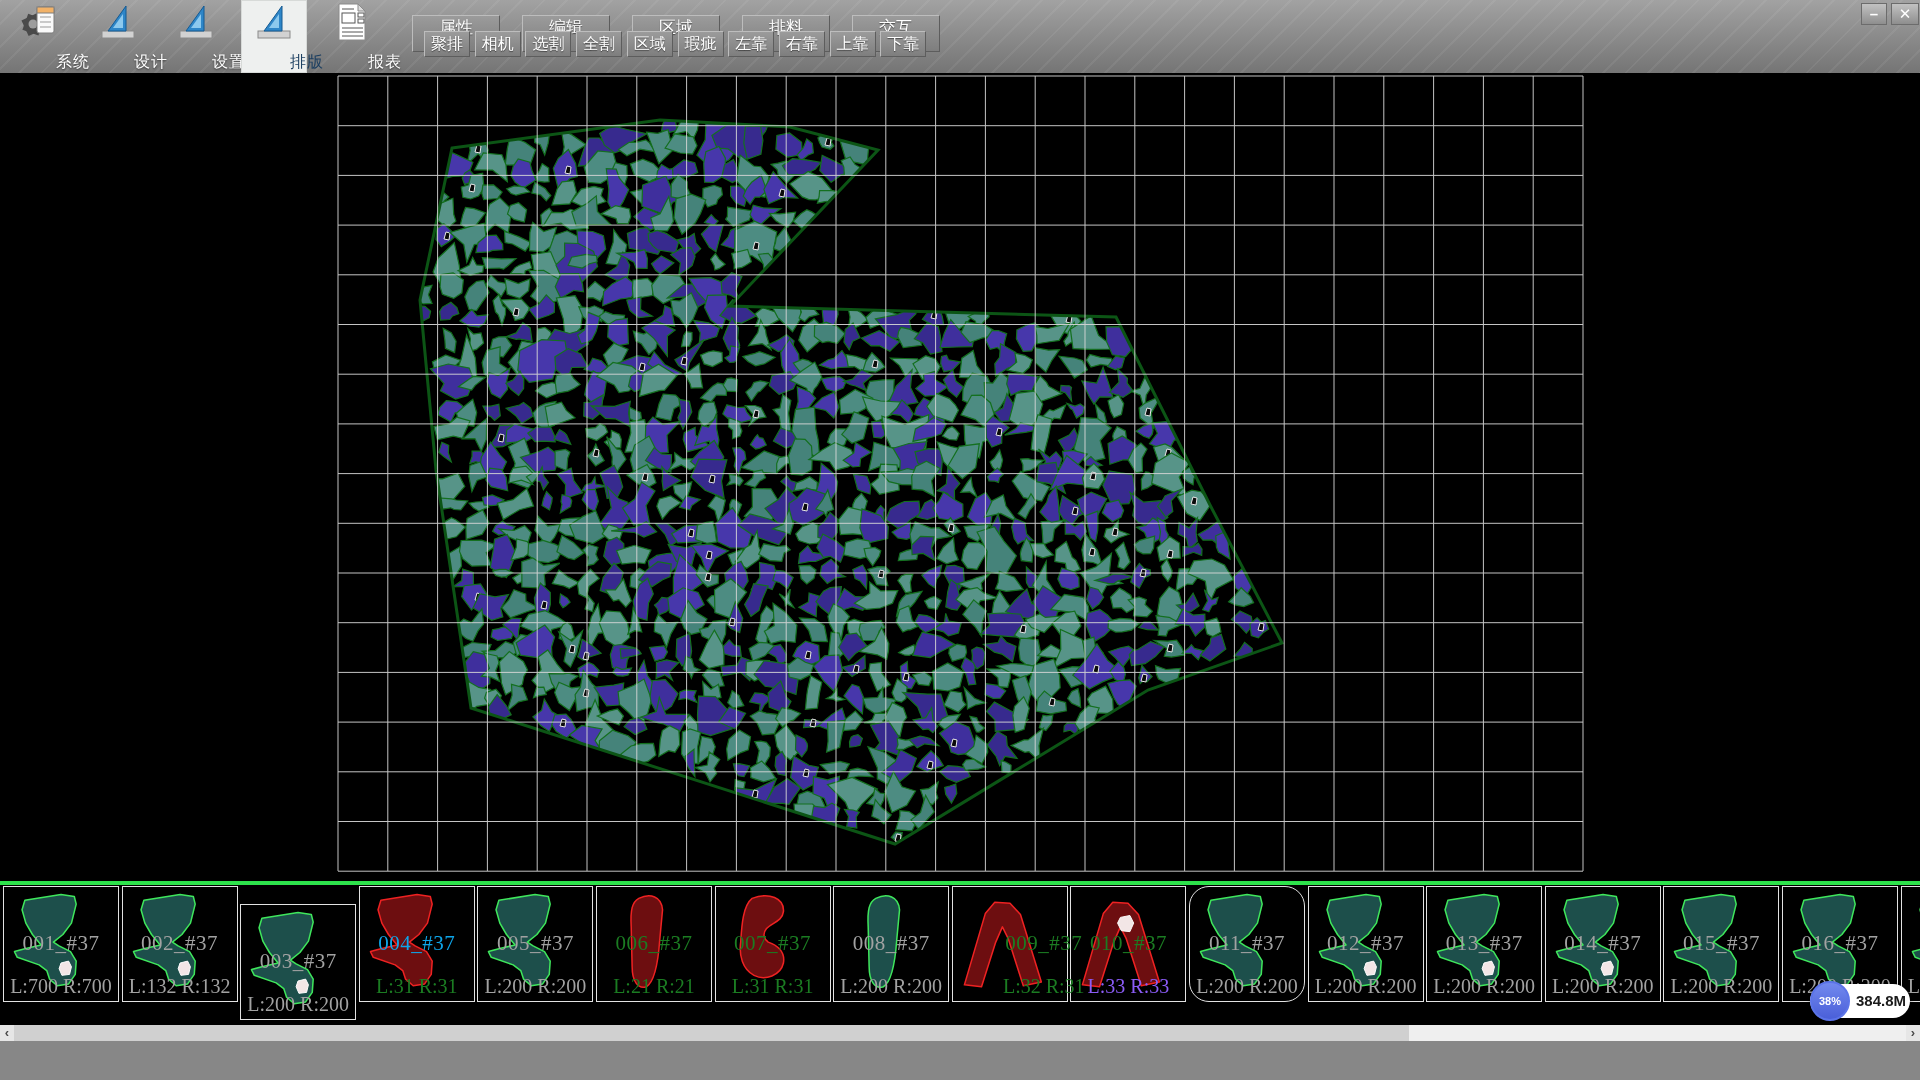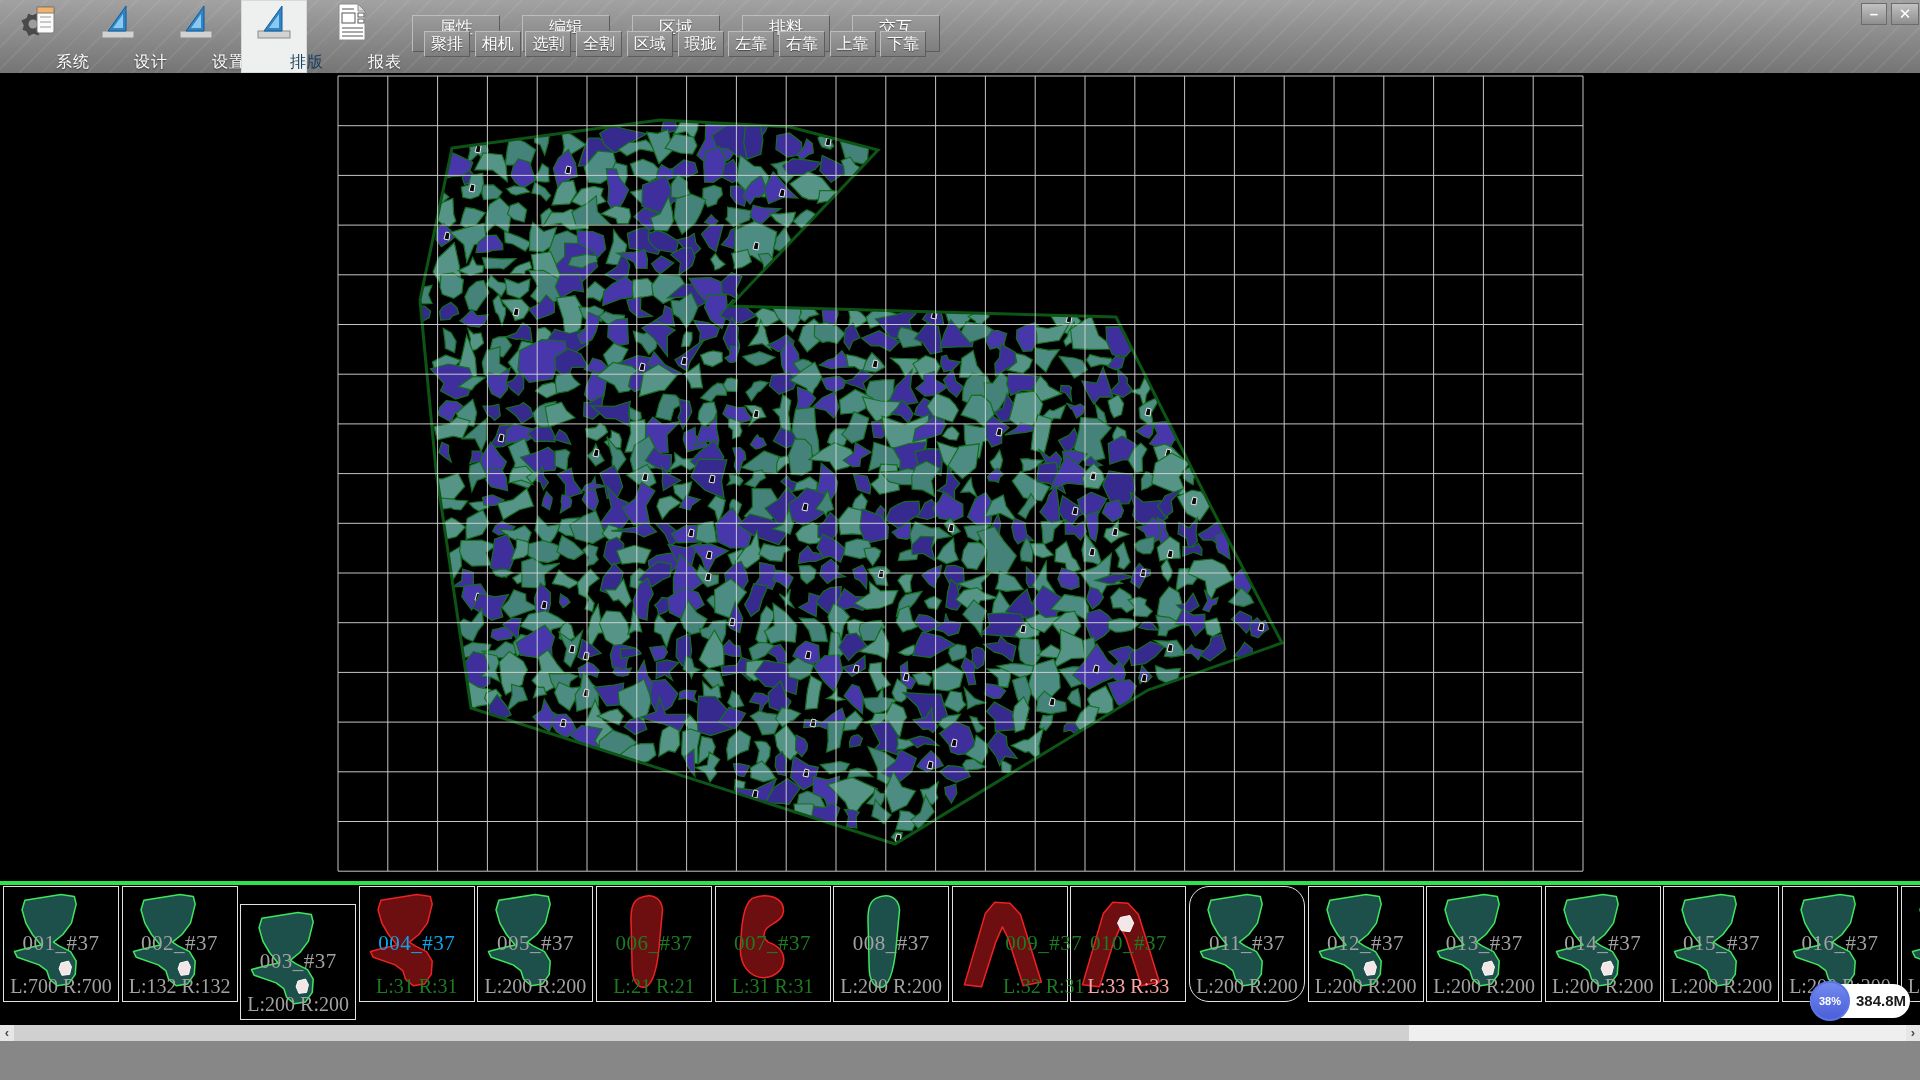--- a/index.html
+++ b/index.html
@@ -1040,21 +1040,21 @@
           </svg>
           <div class="pid" style="color: rgb(27, 124, 34);">009_#37</div>
           <div class="plr" style="color: rgb(27, 124, 34);">L:32 R:31</div>
         </div>
         <div class="cell" style="left: 1070.4px;">
           <svg width="114" height="114" viewBox="0 0 120 120">
             <path d="M12,103 L34,28 L44,16 L60,17 L71,29 L93,100 L74,104 L58,54 L52,42 L45,58 L30,105 Z" fill="#6d0e10" stroke="#ee2222" stroke-width="1.6" stroke-linejoin="round"></path>
             <path d="M52,32 L62,30 L66,38 L62,47 L53,46 L49,38 Z" fill="#f2e6e6" stroke="#ffffff" stroke-width="1"></path>
           </svg>
           <div class="pid" style="color: rgb(27, 124, 34);">010_#37</div>
-          <div class="plr" style="color: #fca5a5;">L:33 R:33</div>
+          <div class="plr" style="color: #8b5cf6;">L:33 R:33</div>
         </div>
         <div class="cell" style="left: 1189px; border-radius: 20px;">
           <svg width="114" height="114" viewBox="0 0 120 120">
             <path d="M22,14 L60,8 L74,10 L76,18 L71,38 L62,50 L52,58 L58,62 L70,68 L76,78 L75,92 L68,102 L56,104 L48,97 L45,88 L37,82 L14,74 L11,68 L22,65 L39,61 L30,50 L23,38 L19,24 Z" fill="#1d4f4b" stroke="#3fe65c" stroke-width="1.6" stroke-linejoin="round"></path>
           </svg>
           <div class="pid" style="color: rgb(162, 162, 162);">011_#37</div>
           <div class="plr" style="color: rgb(162, 162, 162);">L:200 R:200</div>
         </div>
         <div class="cell" style="left: 1307.6px;">
           <svg width="114" height="114" viewBox="0 0 120 120">

